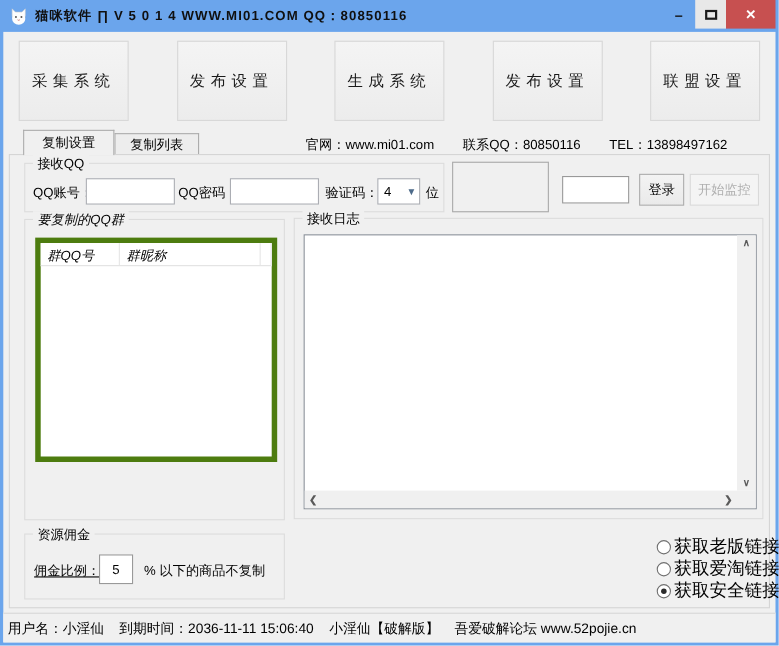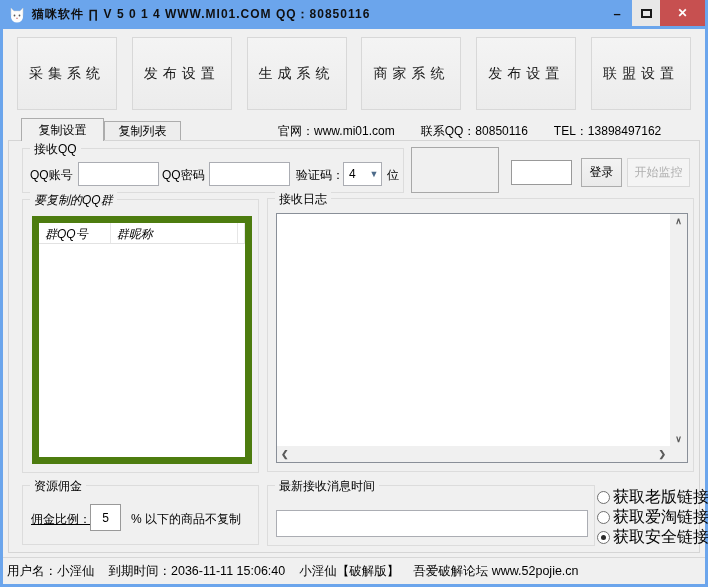--- a/index.html
+++ b/index.html
@@ -37,21 +37,21 @@
   .combo .val { flex:1; padding-left:5px; }
   .combo .arr { width:14px; color:#4d6b8a; font-size:9px; text-align:center; }
 
   .captcha-panel { position:absolute; left:402px; top:6px; width:88px; height:46px; background:#F0F0F0; border:1px solid #A8A8A8; }
   .captcha-input { position:absolute; left:502px; top:19px; width:61px; height:25px; background:#fff; border:1px solid #999; }
   .push-btn { position:absolute; top:17px; height:29px; background:linear-gradient(#F3F3F3,#EAEAEA); border:1px solid #ACACAC; font-size:12px; color:#000; display:flex; align-items:center; justify-content:center; cursor:pointer; }
   .btn-login { left:572px; width:41px; }
   .btn-monitor { left:618px; width:63px; color:#AFAFAF; border-color:#D9D9D9; background:#F4F4F4; cursor:default; }
 
   .g-list { left:13px; top:58px; width:237px; height:274px;font-style:italic; }
-  .qlist { position:absolute; left:9px; top:16px; width:220px; height:248px; background:#fff; border:7px solid #4d7c0f; }
+  .qlist { position:absolute; left:9px; top:16px; width:220px; height:204px; background:#fff; border:5px solid #4d7c0f; }
   .qlist-header { display:flex; height:21px; border-bottom:1px solid #E2E2E2; background:#fff; font-size:12px; }
   .qlist-header .hcell { padding:3px 0 0 6px; border-right:1px solid #E6E6E6; }
   .hc1 { width:72px; } .hc2 { width:128px; } .hc3 { flex:1; }
 
   .g-log { left:258px; top:57px; width:427px; height:274px; }
   .logbox { position:absolute; left:8px; top:14px; width:412px; height:250px; background:#fff; border:1px solid #898F98; }
   .vscroll { position:absolute; right:0; top:0; width:17px; bottom:16px; background:#F0F0F0; display:flex; flex-direction:column; justify-content:space-between; align-items:center; }
   .hscroll { position:absolute; left:0; right:17px; bottom:0; height:16px; background:#F0F0F0; display:flex; justify-content:space-between; align-items:center; padding:0 4px; }
   .scr-arr { color:#5A5A5A; font-size:9px; font-weight:bold; line-height:14px; }
   .corner { position:absolute; right:0; bottom:0; width:17px; height:16px; background:#F0F0F0; }
@@ -99,21 +99,20 @@
         </div>
     </div>
   </div>
 
   <div class="client">
 
     <div class="toolbar">
       <button class="tool-btn">采集系统</button>
       <button class="tool-btn">发布设置</button>
       <button class="tool-btn">生成系统</button>
-      <button class="tool-btn">商家系统</button>
       <button class="tool-btn">发布设置</button>
       <button class="tool-btn">联盟设置</button>
     </div>
 
     <div class="tabstrip">
       <div class="tab active">复制设置</div>
       <div class="tab inactive">复制列表</div>
       <div class="infobar">
         <span>官网：www.mi01.com</span>
         <span>联系QQ：80850116</span>
@@ -168,24 +167,20 @@
         </div>
       </div>
 
       <div class="groupbox g-comm">
         <span class="glabel">资源佣金</span>
         <span class="comm-label">佣金比例：</span>
         <input class="comm-input" value="5" style="">
         <span class="comm-suffix">% 以下的商品不复制</span>
       </div>
 
-      <div class="groupbox g-latest">
-        <span class="glabel">最新接收消息时间</span>
-        <input class="latest-input" value="" style="">
-      </div>
 
       <div class="radios">
         <div class="radio-row">
           <span class="radio-circle"></span>
           <span class="radio-label">获取老版链接</span>
         </div>
         <div class="radio-row">
           <span class="radio-circle"></span>
           <span class="radio-label">获取爱淘链接</span>
         </div>

